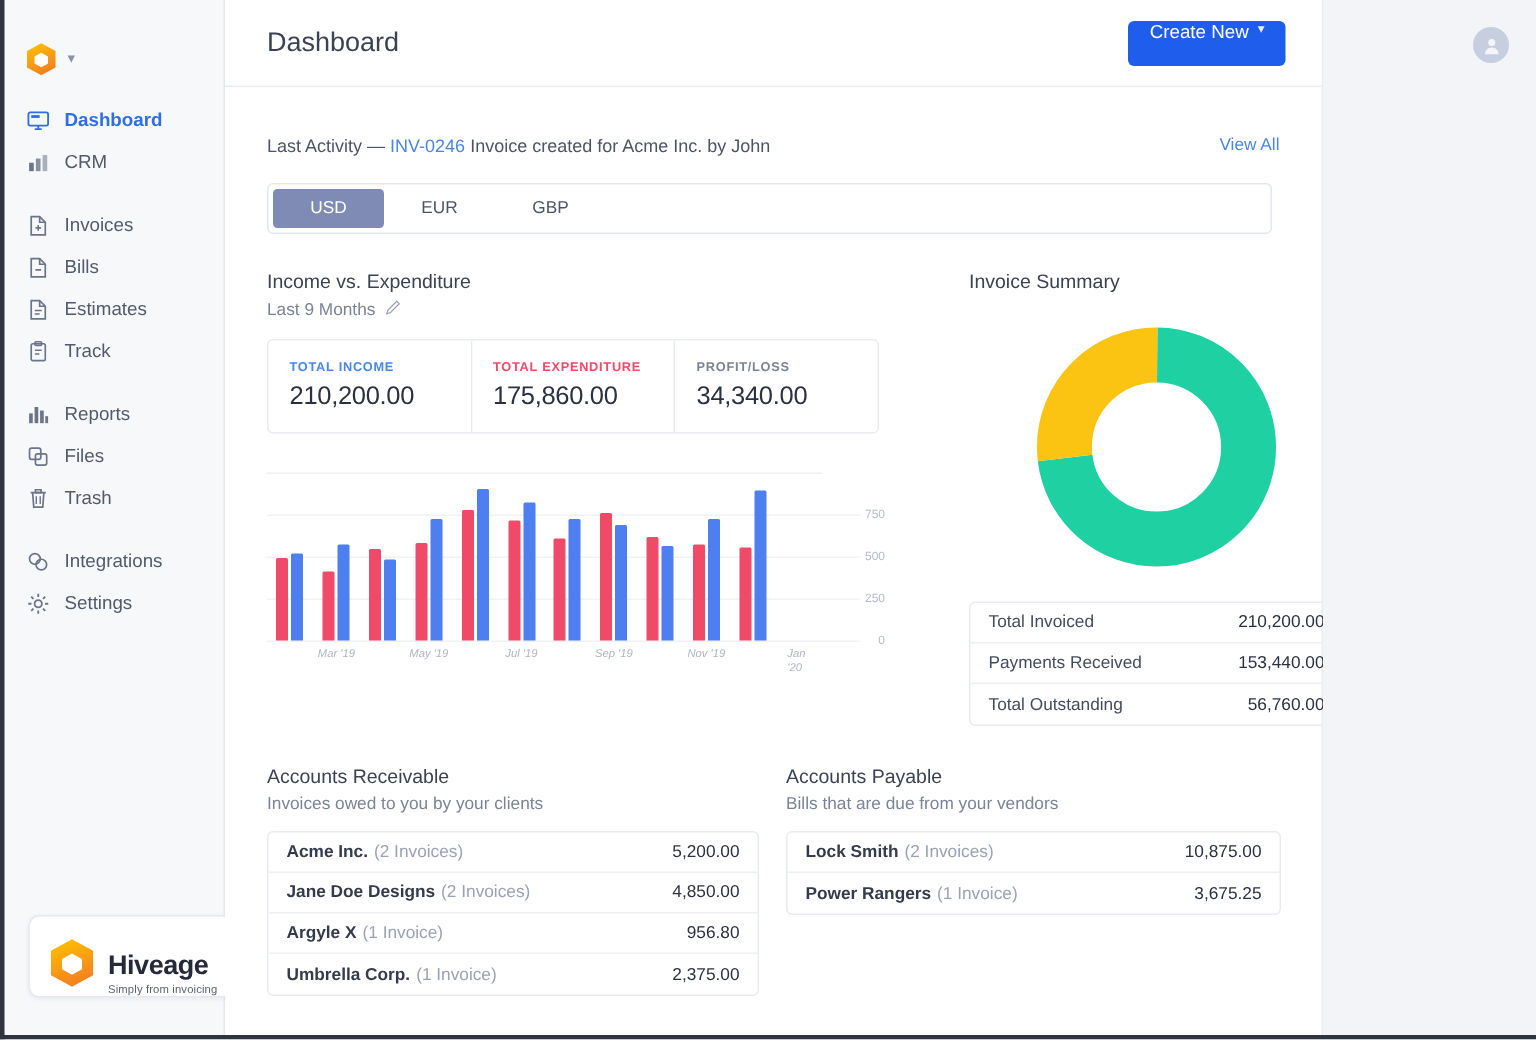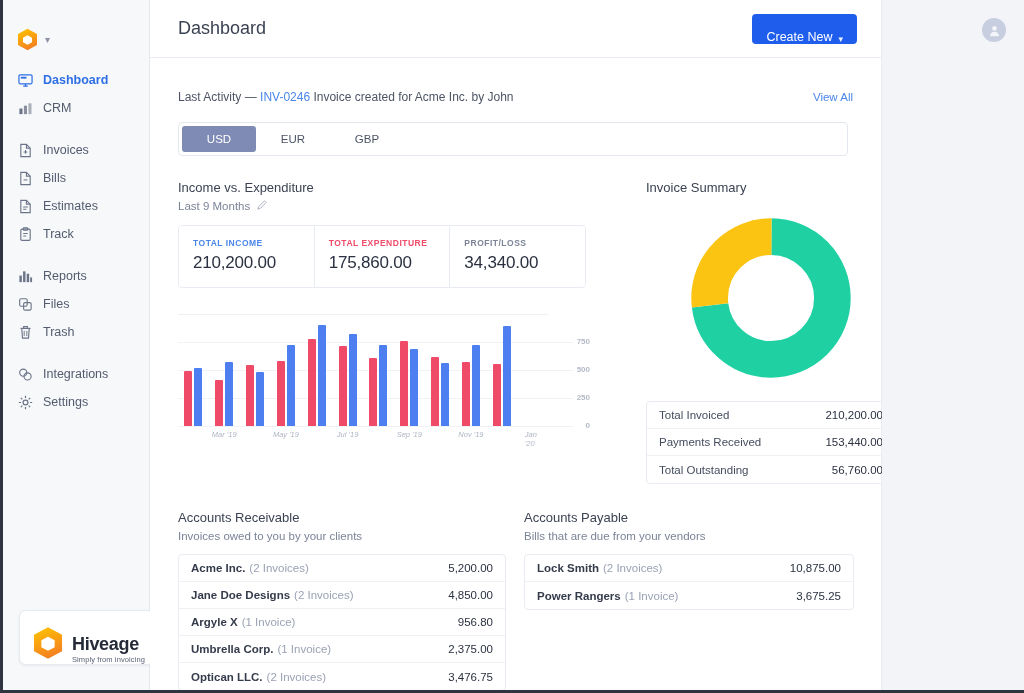--- a/index.html
+++ b/index.html
@@ -96,21 +96,21 @@
     display: flex; align-items: center; justify-content: space-between;
     padding: 0 24px 0 28px;
     background: #fff;
   }
   .page-title { font-size: 18px; color: #3b4252; font-weight: 400; }
   .btn-create {
     background: #1f5eed; color: #fff;
     border: none; border-radius: 4px;
     height: 30px; padding: 0 14px;
     font-size: 12.5px; font-family: inherit;
-    display: inline-flex; align-items: flex-end; gap: 6px;
+    display: inline-flex; align-items: flex-start; gap: 6px;
     cursor: pointer;
   }
   .btn-create .chev { font-size: 9px; opacity: .9; }
 
   .avatar-wrap {
     position: absolute; right: 18px; top: 18px;
     width: 24px; height: 24px;
   }
   .avatar {
     width: 24px; height: 24px; border-radius: 50%;
@@ -187,21 +187,21 @@
     position: absolute; left: 0; bottom: 0; width: 370px; height: 112px;
     display: flex; align-items: flex-end; gap: 0;
   }
   .grp { flex: 1 1 0; display: flex; align-items: flex-end; justify-content: center; gap: 2px; height: 100%; }
   .bar { width: 8px; border-radius: 1px 1px 0 0; }
   .bar.inc { background: #ef4a68; }
   .bar.exp { background: #4d7ff0; }
   .ylabs {
     position: absolute; right: 0; top: 0; width: 30px; height: 124px;
   }
-  .ylab { position: absolute; right: 0; font-size: 8px; color: #b4bac7; font-weight: bold; }
+  .ylab { position: absolute; right: 0; font-size: 8px; color: #b4bac7; }
   .xlabs {
     position: relative; width: 370px; height: 14px; margin-top: 4px; font-style: italic;
   }
   .xlab { position: absolute; font-size: 7.5px; color: #aeb5c3; transform: translateX(-50%); }
 
   
   .donut-wrap { margin-top: 22px; display: flex; justify-content: center; }
   .summary-table {
     margin-top: 22px; border: 1px solid #e8ebf1; border-radius: 4px; overflow: hidden;
   }
@@ -569,24 +569,20 @@
                   <span class="ent-amt">4,850.00</span>
                 </div>
                 <div class="list-row">
                   <span><span class="ent-name">Argyle X</span><span class="ent-count">(1 Invoice)</span></span>
                   <span class="ent-amt">956.80</span>
                 </div>
                 <div class="list-row">
                   <span><span class="ent-name">Umbrella Corp.</span><span class="ent-count">(1 Invoice)</span></span>
                   <span class="ent-amt">2,375.00</span>
                 </div>
-                <div class="list-row">
-                  <span><span class="ent-name">Optican LLC.</span><span class="ent-count">(2 Invoices)</span></span>
-                  <span class="ent-amt">3,476.75</span>
-                </div>
               </div>
 
           </div>
 
           <div class="blk-right">
             <div class="sec-title">Accounts Payable</div>
             <div class="sec-sub">Bills that are due from your vendors</div>
             <div class="list" id="pay-root">
                 <div class="list-row">
                   <span><span class="ent-name">Lock Smith</span><span class="ent-count">(2 Invoices)</span></span>

